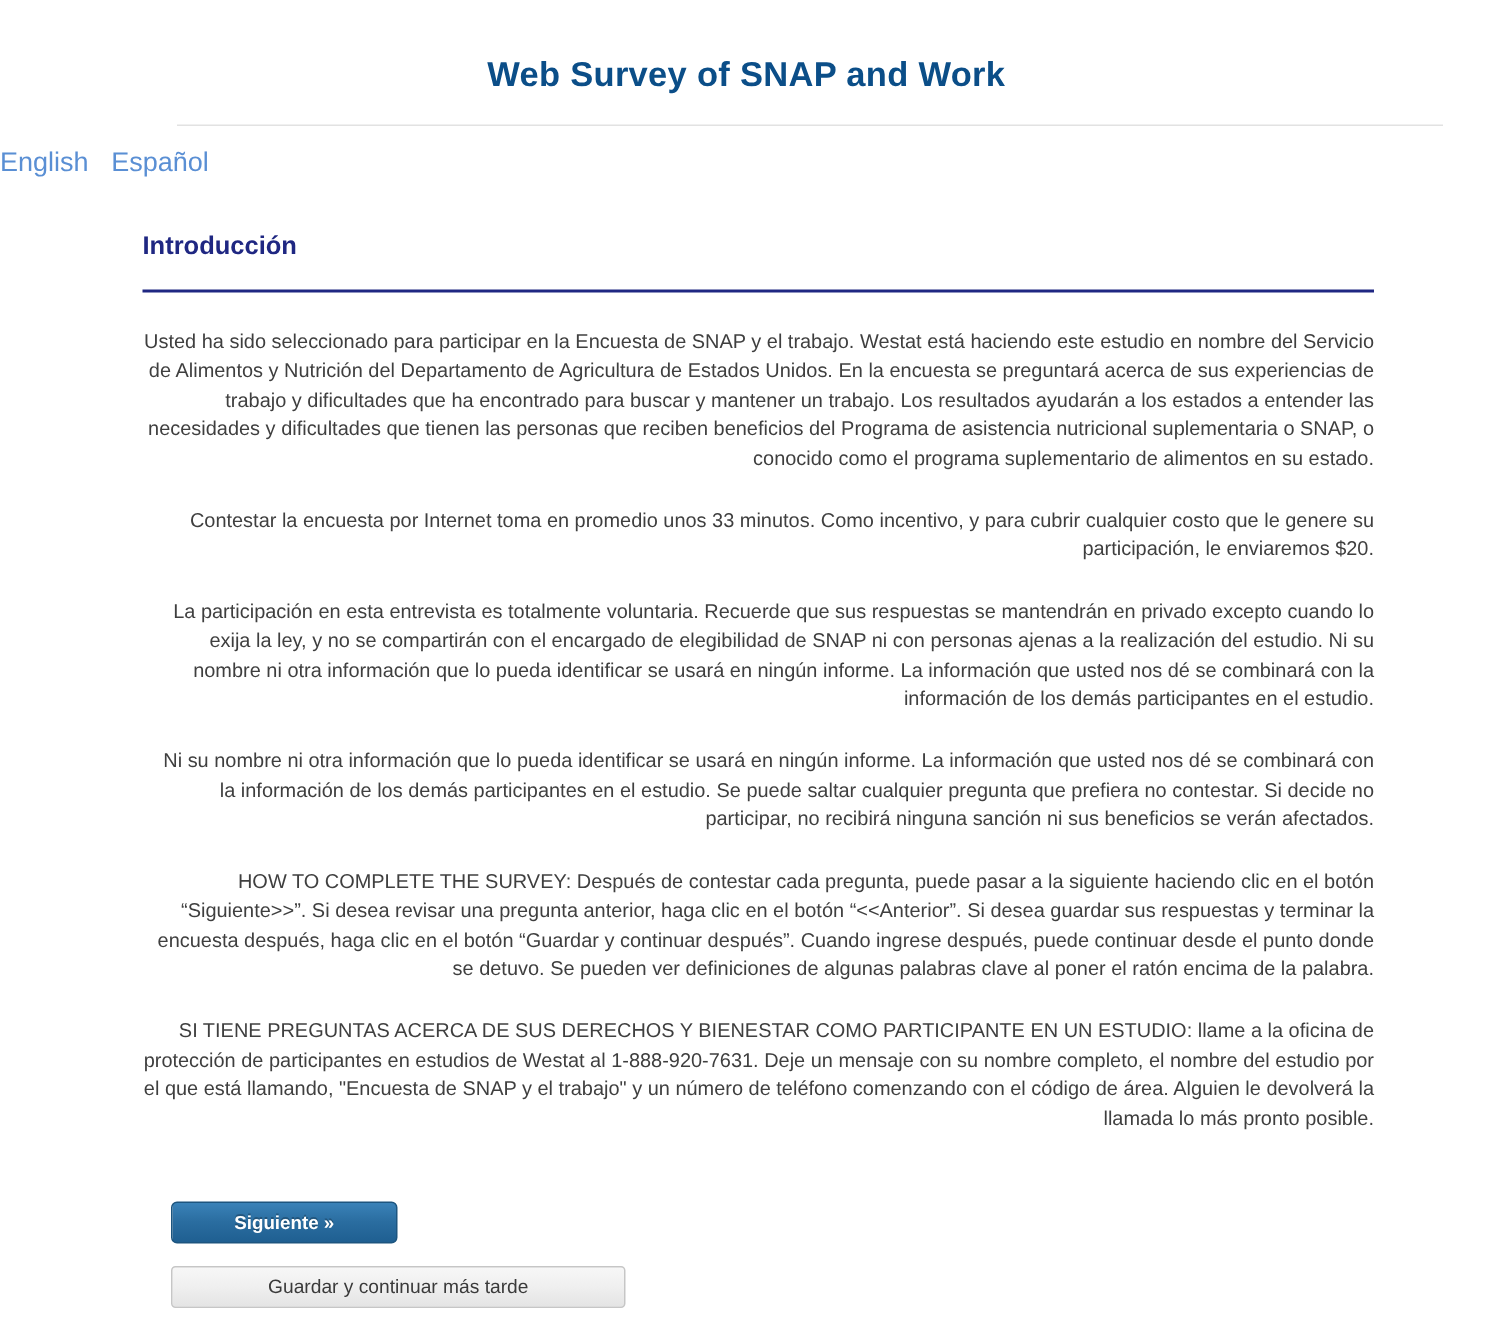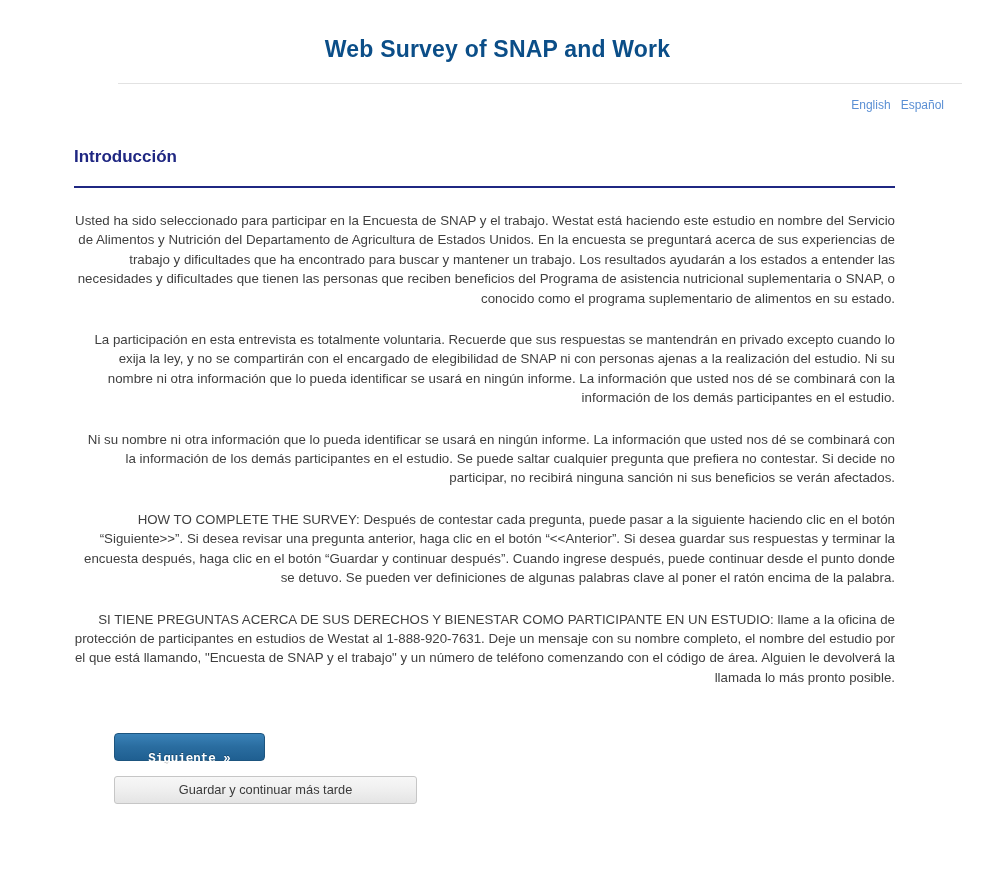--- a/index.html
+++ b/index.html
@@ -40,32 +40,32 @@
     height: 1px;
     background: #e2e2e2;
     border: 0;
     width: 844px;
   }
 
   
   .lang-bar {
     margin-top: 14px;
     padding-right: 51px;
-    text-align: right;
-    font-size: 12px;
+    text-align: left;
+    font-size: 18px;
   }
   .lang-link {
     color: #5a8fd4;
     text-decoration: none;
     cursor: pointer;
   }
 
   
   .content {
-    margin-left: 74px;
+    margin-left: 95px;
     margin-right: 33px;
     width: 821px;
   }
   .section-title {
     margin: 35px 0 0 0;
     font-size: 17px;
     font-weight: bold;
     color: #1f2782;
     font-family: "Liberation Sans", sans-serif;
   }
@@ -105,22 +105,21 @@
     width: 151px;
     height: 28px;
     line-height: 26px;
     font-size: 12.5px;
     font-weight: bold;
     color: #ffffff;
     border: 1px solid #1d557f;
     border-radius: 4px;
     background: linear-gradient(to bottom, #3a82b8 0%, #2a6da0 48%, #1f5f91 100%);
     text-shadow: 0 -1px 0 rgba(0,0,0,0.25);
-    padding: 12px;
-    font-family: Liberation Mono, monospace;
+    padding: 0;
   }
   .btn-save {
     margin-top: 15px;
     width: 303px;
     height: 28px;
     line-height: 26px;
     font-size: 12.8px;
     color: #3a3a3a;
     border: 1px solid #c6c6c6;
     border-radius: 3px;
@@ -143,20 +142,21 @@
     <span>&nbsp;</span>
     <span class="lang-link">Español</span>
   </div>
 
   <div class="content">
     <h2 class="section-title">Introducción</h2>
     <div class="section-rule"></div>
 
     <div class="body-copy">
       <p>Usted ha sido seleccionado para participar en la Encuesta de SNAP y el trabajo. Westat está haciendo este estudio en nombre del Servicio de Alimentos y Nutrición del Departamento de Agricultura de Estados Unidos. En la encuesta se preguntará acerca de sus experiencias de trabajo y dificultades que ha encontrado para buscar y mantener un trabajo. Los resultados ayudarán a los estados a entender las necesidades y dificultades que tienen las personas que reciben beneficios del Programa de asistencia nutricional suplementaria o SNAP, o conocido como el programa suplementario de alimentos en su estado.</p>
+      <p>Contestar la encuesta por Internet toma en promedio unos 33 minutos. Como incentivo, y para cubrir cualquier costo que le genere su participación, le enviaremos $20.</p>
       <p>La participación en esta entrevista es totalmente voluntaria. Recuerde que sus respuestas se mantendrán en privado excepto cuando lo exija la ley, y no se compartirán con el encargado de elegibilidad de SNAP ni con personas ajenas a la realización del estudio. Ni su nombre ni otra información que lo pueda identificar se usará en ningún informe. La información que usted nos dé se combinará con la información de los demás participantes en el estudio.</p>
       <p>Ni su nombre ni otra información que lo pueda identificar se usará en ningún informe. La información que usted nos dé se combinará con la información de los demás participantes en el estudio. Se puede saltar cualquier pregunta que prefiera no contestar. Si decide no participar, no recibirá ninguna sanción ni sus beneficios se verán afectados.</p>
       <p>HOW TO COMPLETE THE SURVEY: Después de contestar cada pregunta, puede pasar a la siguiente haciendo clic en el botón “Siguiente&gt;&gt;”. Si desea revisar una pregunta anterior, haga clic en el botón “&lt;&lt;Anterior”. Si desea guardar sus respuestas y terminar la encuesta después, haga clic en el botón “Guardar y continuar después”. Cuando ingrese después, puede continuar desde el punto donde se detuvo. Se pueden ver definiciones de algunas palabras clave al poner el ratón encima de la palabra.</p>
       <p>SI TIENE PREGUNTAS ACERCA DE SUS DERECHOS Y BIENESTAR COMO PARTICIPANTE EN UN ESTUDIO: llame a la oficina de protección de participantes en estudios de Westat al 1-888-920-7631. Deje un mensaje con su nombre completo, el nombre del estudio por el que está llamando, "Encuesta de SNAP y el trabajo" y un número de teléfono comenzando con el código de área. Alguien le devolverá la llamada lo más pronto posible.</p>
     </div>
   </div>
 
   <div class="button-area">
     <button class="btn btn-next">Siguiente »</button>
     <button class="btn btn-save">Guardar y continuar más tarde</button>

